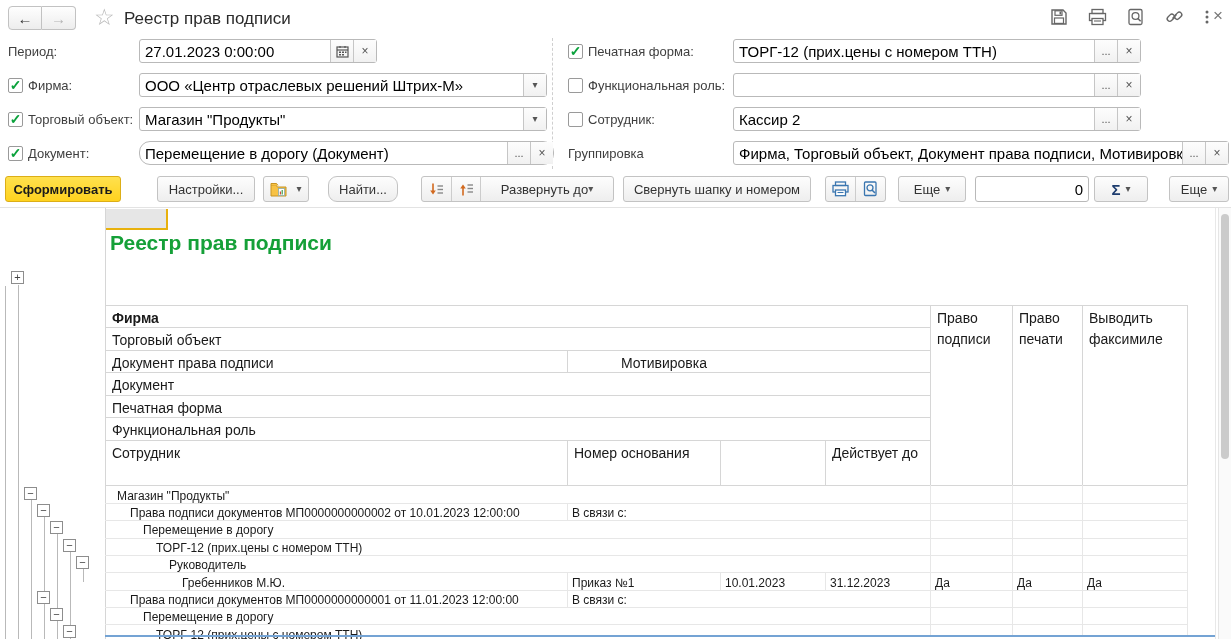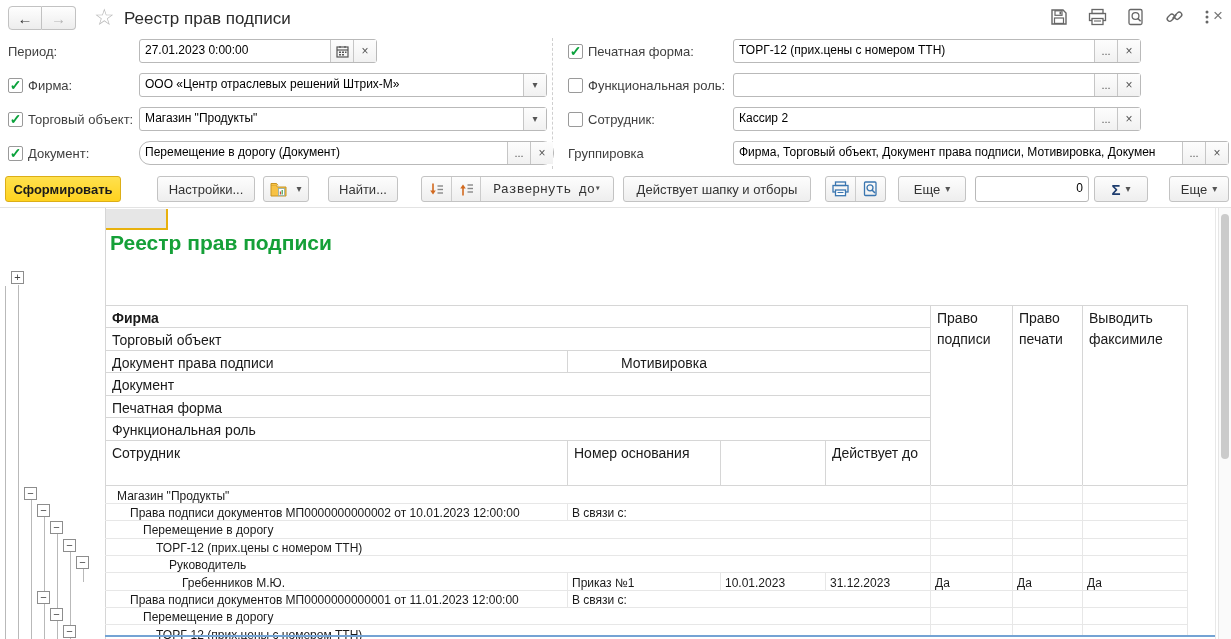--- a/index.html
+++ b/index.html
@@ -7,21 +7,21 @@
        font-family:"Liberation Sans",sans-serif;font-size:13px;color:#333;}
   .abs{position:absolute;}
   .lbl{color:#3f3f3f;white-space:nowrap;}
   
   .navbtn{width:34px;height:24px;border:1px solid #c2c2c2;background:linear-gradient(#fefefe,#ededed);
           display:flex;align-items:center;justify-content:center;font-size:15px;box-sizing:border-box;}
   .navbtn.left{border-radius:4px 0 0 4px;}
   .navbtn.right{border-radius:0 4px 4px 0;border-left:none;color:#b5b5b5;}
   
   .field{display:flex;border:1px solid #b9b9b9;border-radius:3px;background:#fff;box-sizing:border-box;height:24px;}
-  .field .val{flex:1;padding:3px 5px 0 5px;font-size:12px;color:#000;white-space:nowrap;overflow:hidden;}
+  .field .val{flex:1;padding:3px 5px 0 5px;font-size:15px;color:#000;white-space:nowrap;overflow:hidden;}
   .field .seg{width:22px;flex:0 0 22px;border-left:1px solid #c6c6c6;display:flex;align-items:center;
               justify-content:center;color:#555;font-size:12px;background:linear-gradient(#fdfdfd,#f1f1f1);cursor:pointer;}
   .caret{font-size:10px;color:#555;line-height:1;}
   
   .cb{width:15px;height:15px;border:1px solid #9a9a9a;border-radius:2px;background:#fff;box-sizing:border-box;
       position:absolute;display:flex;align-items:center;justify-content:center;}
   .cb .mark{display:none;color:#0ba23c;font-weight:bold;font-size:14px;line-height:1;margin-top:-2px;}
   .cb.checked .mark{display:block;}
   
   .btn{border:1px solid #c3c3c3;border-radius:3px;background:linear-gradient(#fdfdfd,#eeeeee);
@@ -200,21 +200,21 @@
           <path d="M1 3h5l1.4 2H16v9H1z" fill="#f7c244" stroke="#c79322" stroke-width="1"></path>
           <path d="M1 3V1.5h5.5L8 3.4" fill="#f7c244" stroke="#c79322" stroke-width="1"></path>
           <rect x="8.5" y="6.5" width="6" height="7" fill="#fff" stroke="#8aa" stroke-width="0.8"></rect>
           <rect x="9.8" y="9.5" width="1.2" height="3" fill="#d04a3a"></rect>
           <rect x="11.6" y="8" width="1.2" height="4.5" fill="#3f9e4d"></rect>
         </svg>
     </span>
     <span class="caret">▾</span>
   </div>
 
-  <div class="abs btn" style="left:328px;top:176px;width:70px;">Найти...</div>
+  <div class="abs btn" style="left:328px;top:176px;width:70px;border-radius:9px;">Найти...</div>
 
   <div class="abs btn-group" style="left:421px;top:176px;width:193px;">
     <div class="gseg" style="width:29px;">
       <span class="icon">
         <svg width="15" height="15" viewBox="0 0 15 15">
             <line x1="4" y1="1.5" x2="4" y2="11" stroke="#d2691e" stroke-width="1.6"></line>
             <path d="M1.2 8.5 L4 12.5 L6.8 8.5 Z" fill="#d2691e"></path>
             <line x1="8.5" y1="4" x2="14" y2="4" stroke="#888" stroke-width="1.4"></line>
             <line x1="8.5" y1="7.5" x2="14" y2="7.5" stroke="#888" stroke-width="1.4"></line>
             <line x1="8.5" y1="11" x2="14" y2="11" stroke="#888" stroke-width="1.4"></line>
@@ -225,27 +225,27 @@
       <span class="icon">
         <svg width="15" height="15" viewBox="0 0 15 15">
             <line x1="4" y1="4" x2="4" y2="13.5" stroke="#d2691e" stroke-width="1.6"></line>
             <path d="M1.2 6.5 L4 2.5 L6.8 6.5 Z" fill="#d2691e"></path>
             <line x1="8.5" y1="3" x2="14" y2="3" stroke="#888" stroke-width="1.4"></line>
             <line x1="8.5" y1="6.5" x2="14" y2="6.5" stroke="#888" stroke-width="1.4"></line>
             <line x1="8.5" y1="10" x2="14" y2="10" stroke="#888" stroke-width="1.4"></line>
           </svg>
       </span>
     </div>
-    <div class="gseg" style="flex:1;font-family:Liberation Mono, monospace;">
+    <div class="gseg" style="flex:1;">
       <span>Развернуть до</span>
       <span class="caret">▾</span>
     </div>
   </div>
 
-  <div class="abs btn" style="left:623px;top:176px;width:188px;">Действует шапку и отборы</div>
+  <div class="abs btn" style="left:623px;top:176px;width:188px;">Свернуть шапку и номером</div>
 
   <div class="abs btn-group" style="left:825px;top:176px;width:61px;">
     <div class="gseg" style="width:30px;">
       <span class="icon">
         <svg width="17" height="16" viewBox="0 0 17 16">
             <rect x="3.5" y="1" width="10" height="3.5" fill="none" stroke="#3a76b0" stroke-width="1.3"></rect>
             <rect x="1" y="4.5" width="15" height="6.5" fill="none" stroke="#3a76b0" stroke-width="1.3"></rect>
             <rect x="3.5" y="9" width="10" height="5.7" fill="#fff" stroke="#3a76b0" stroke-width="1.3"></rect>
             <line x1="5.5" y1="11.5" x2="11.5" y2="11.5" stroke="#3a76b0" stroke-width="1.1"></line>
           </svg>

